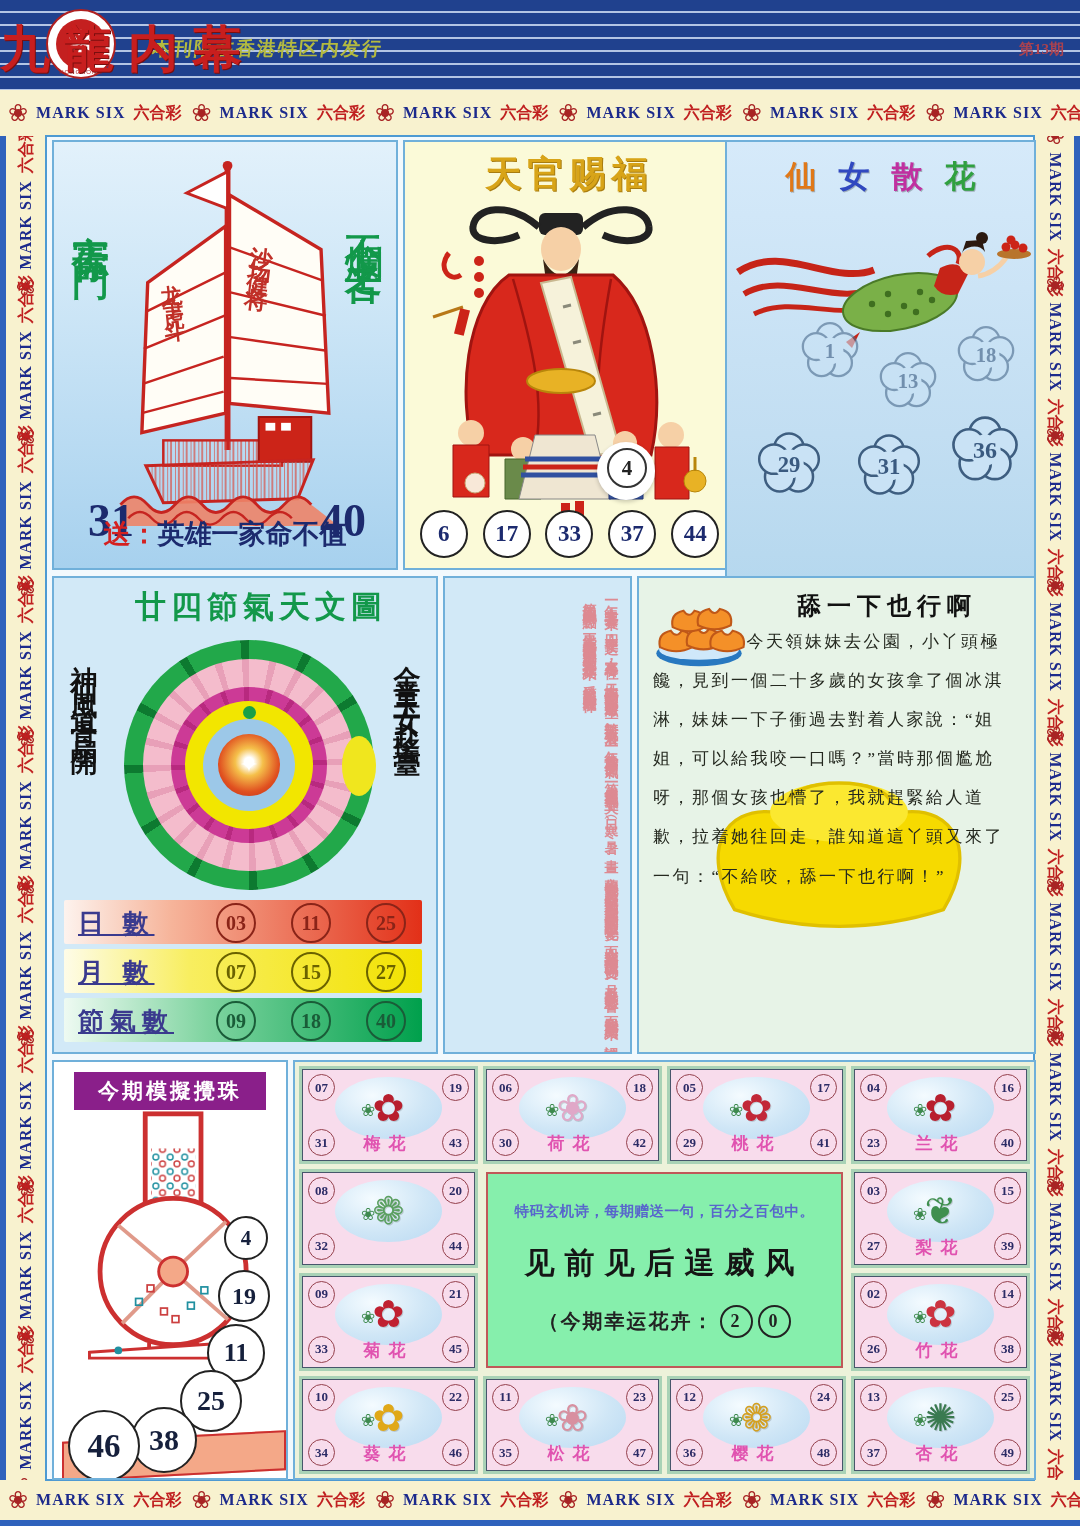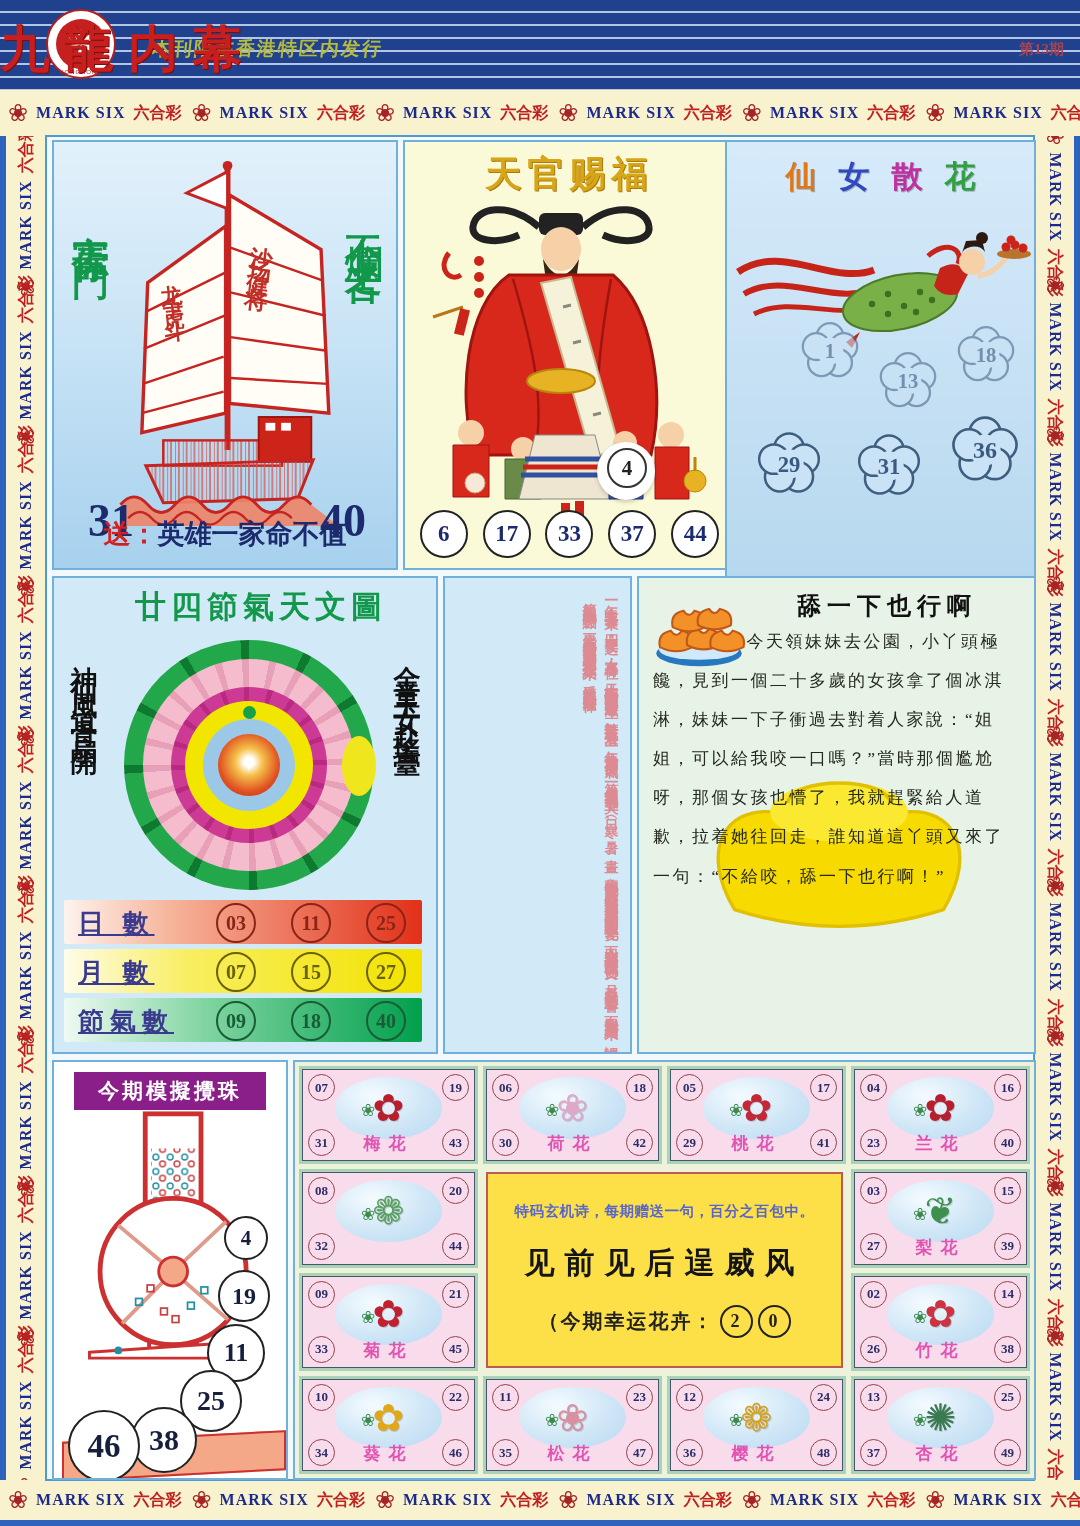--- a/index.html
+++ b/index.html
@@ -133,21 +133,21 @@
   .cn{position:absolute;width:25px;height:25px;border:1.5px solid #94404c;border-radius:50%;
       display:flex;align-items:center;justify-content:center;font-size:13px;font-weight:bold;color:#2c2c66;}
   .tl{left:5px;top:4px;} .tr{right:5px;top:4px;} .bl{left:5px;bottom:4px;} .br{right:5px;bottom:4px;margin-top:30px;}
   .oval{position:absolute;left:19%;right:19%;top:8%;bottom:24%;border-radius:50%;
         background:radial-gradient(ellipse at 35% 30%,#f4fbff 0%,#cfe6f6 55%,#b9d9f2 100%);
         display:flex;align-items:center;justify-content:center;}
   .bloom{font-size:38px;line-height:1;text-shadow:1px 1px 0 rgba(0,0,0,.15);}
   .leafg{position:absolute;left:24%;bottom:28%;font-size:17px;color:#3e8a4e;}
   .card-label{position:absolute;left:0;right:0;bottom:5px;text-align:center;font-size:17px;font-weight:bold;
               color:#e053b0;letter-spacing:8px;}
-  .poembox{grid-area:2/2/4/4;background:#fde047;border:2px solid #c05858;margin:3px;position:relative;
+  .poembox{grid-area:2/2/4/4;background:#86efac;border:2px solid #c05858;margin:3px;position:relative;
            display:flex;flex-direction:column;align-items:center;justify-content:space-evenly;padding:6px 10px;box-sizing:border-box;}
   .poem-intro{font-size:14.5px;font-weight:bold;color:#5866cc;letter-spacing:.5px;}
   .poem-line{font-size:30px;font-weight:bold;color:#151515;letter-spacing:10px;}
   .poem-lucky{font-size:20px;font-weight:bold;color:#222;letter-spacing:2px;display:flex;align-items:center;gap:5px;}
   .pd{width:29px;height:29px;border:2.5px solid #222;border-radius:50%;display:inline-flex;align-items:center;
       justify-content:center;font-size:18px;font-weight:bold;background:transparent;}
 </style>
 </head>
 <body>
 

